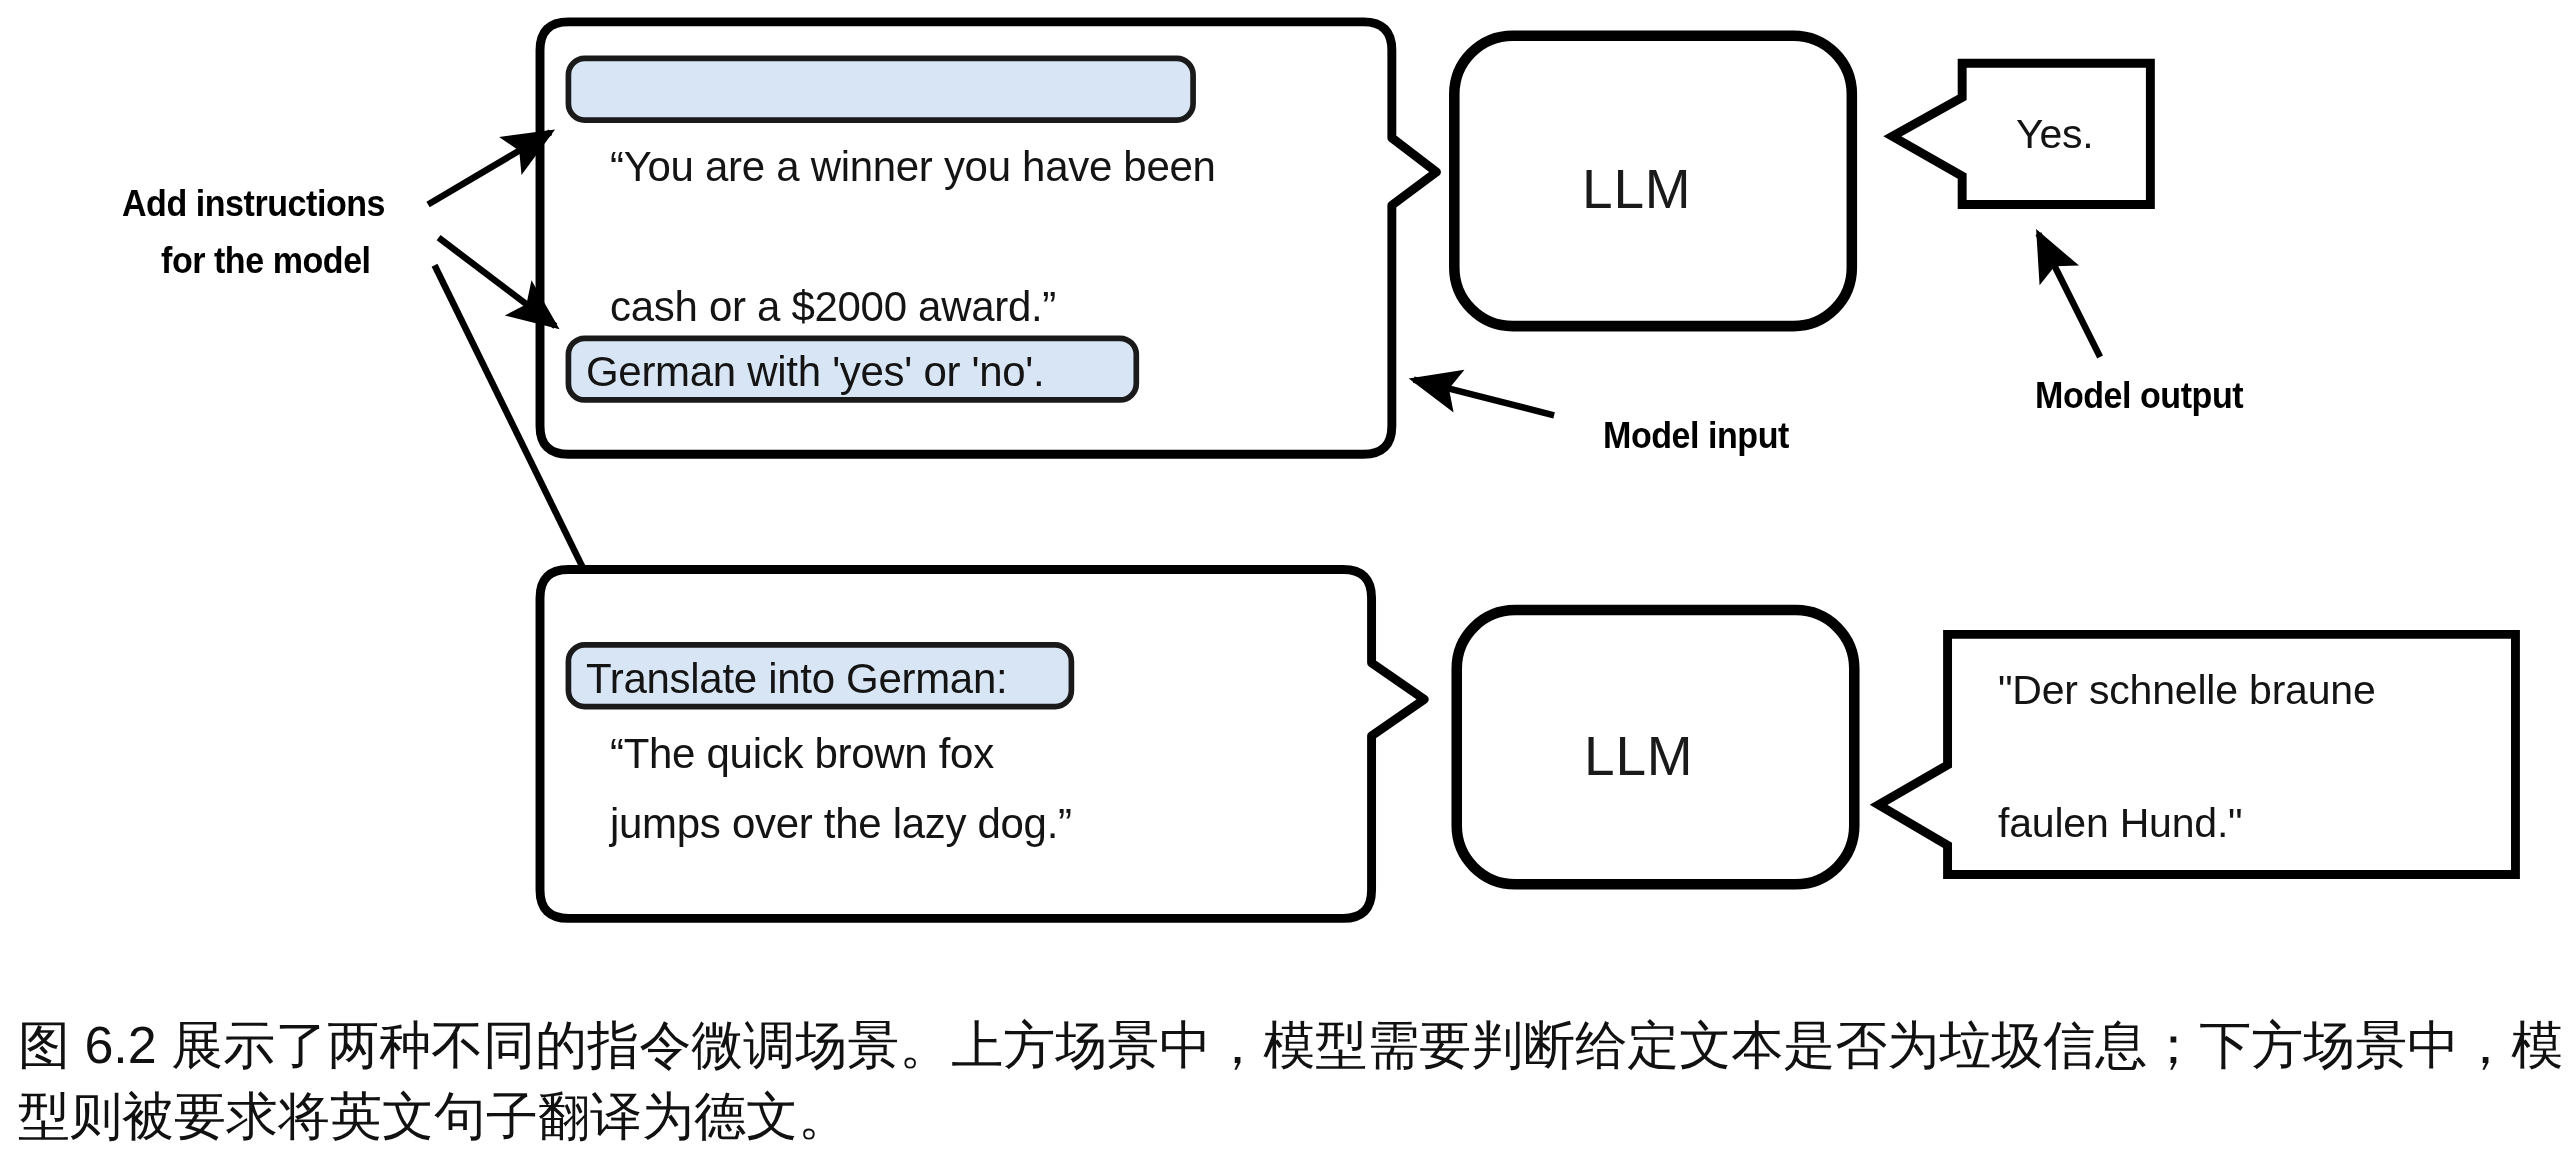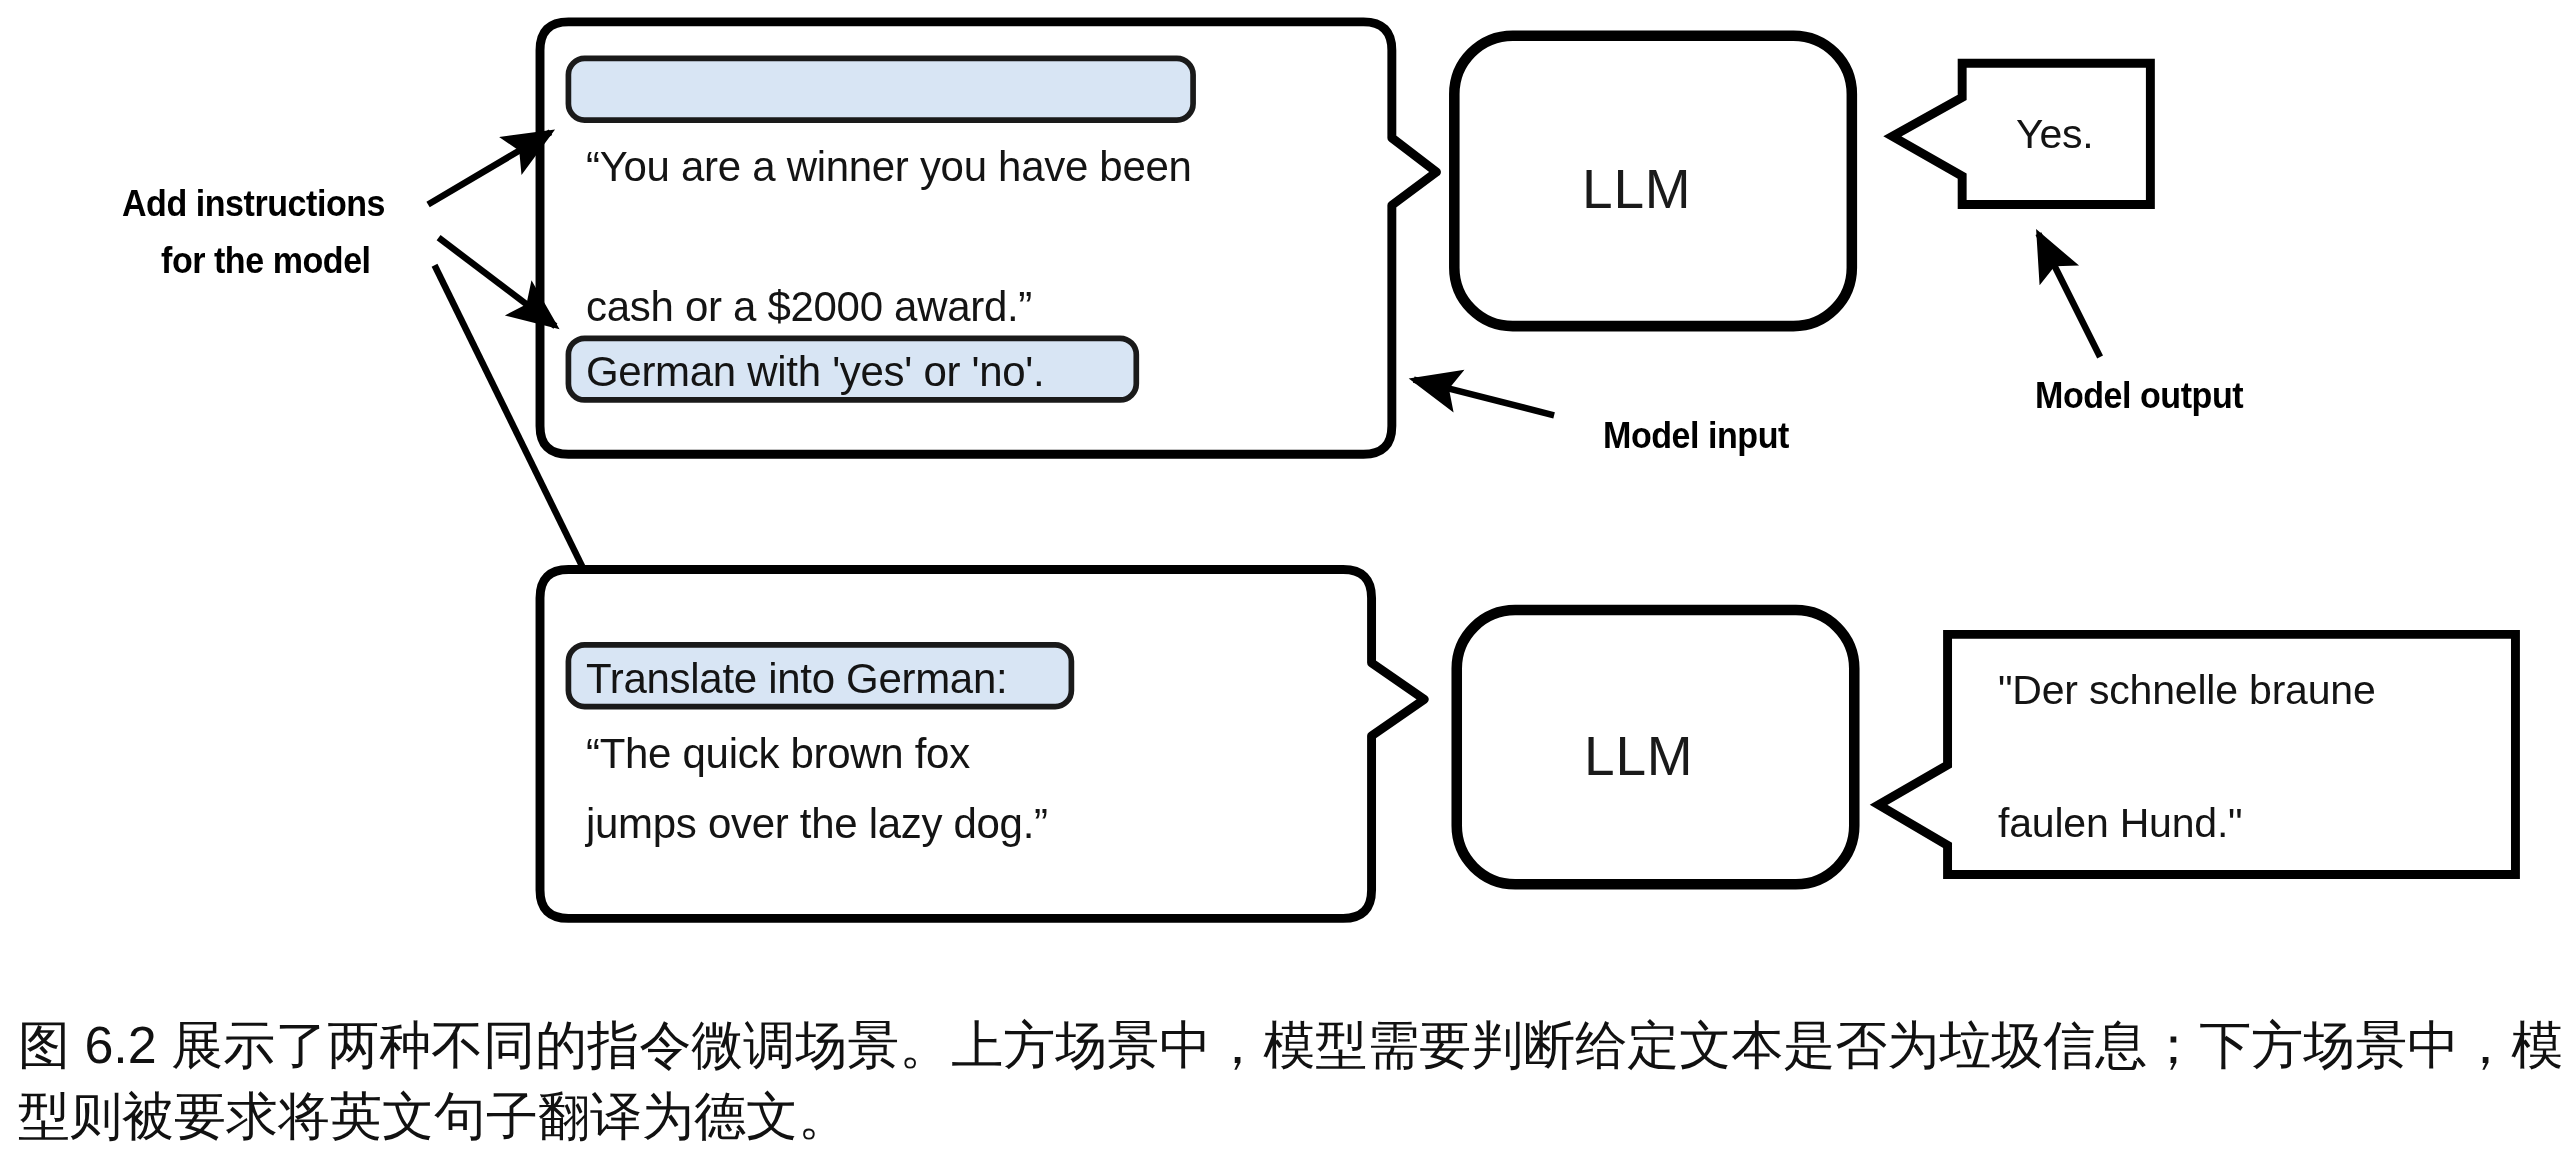--- a/index.html
+++ b/index.html
@@ -29,20 +29,21 @@
   .txt {
     position: absolute;
     white-space: nowrap;
     color: #0b0b0b;
     line-height: 1;
   }
   .prompt-line {
     font-size: 42px;
     letter-spacing: -0.3px;
     color: #141414;
+    margin-left: 24px;
   }
   .hl-text {
     font-size: 42px;
     letter-spacing: -0.3px;
     color: #141414;
   }
   .llm-text {
     font-size: 55px;
     letter-spacing: 0.8px;
     color: #1a1a1a;

